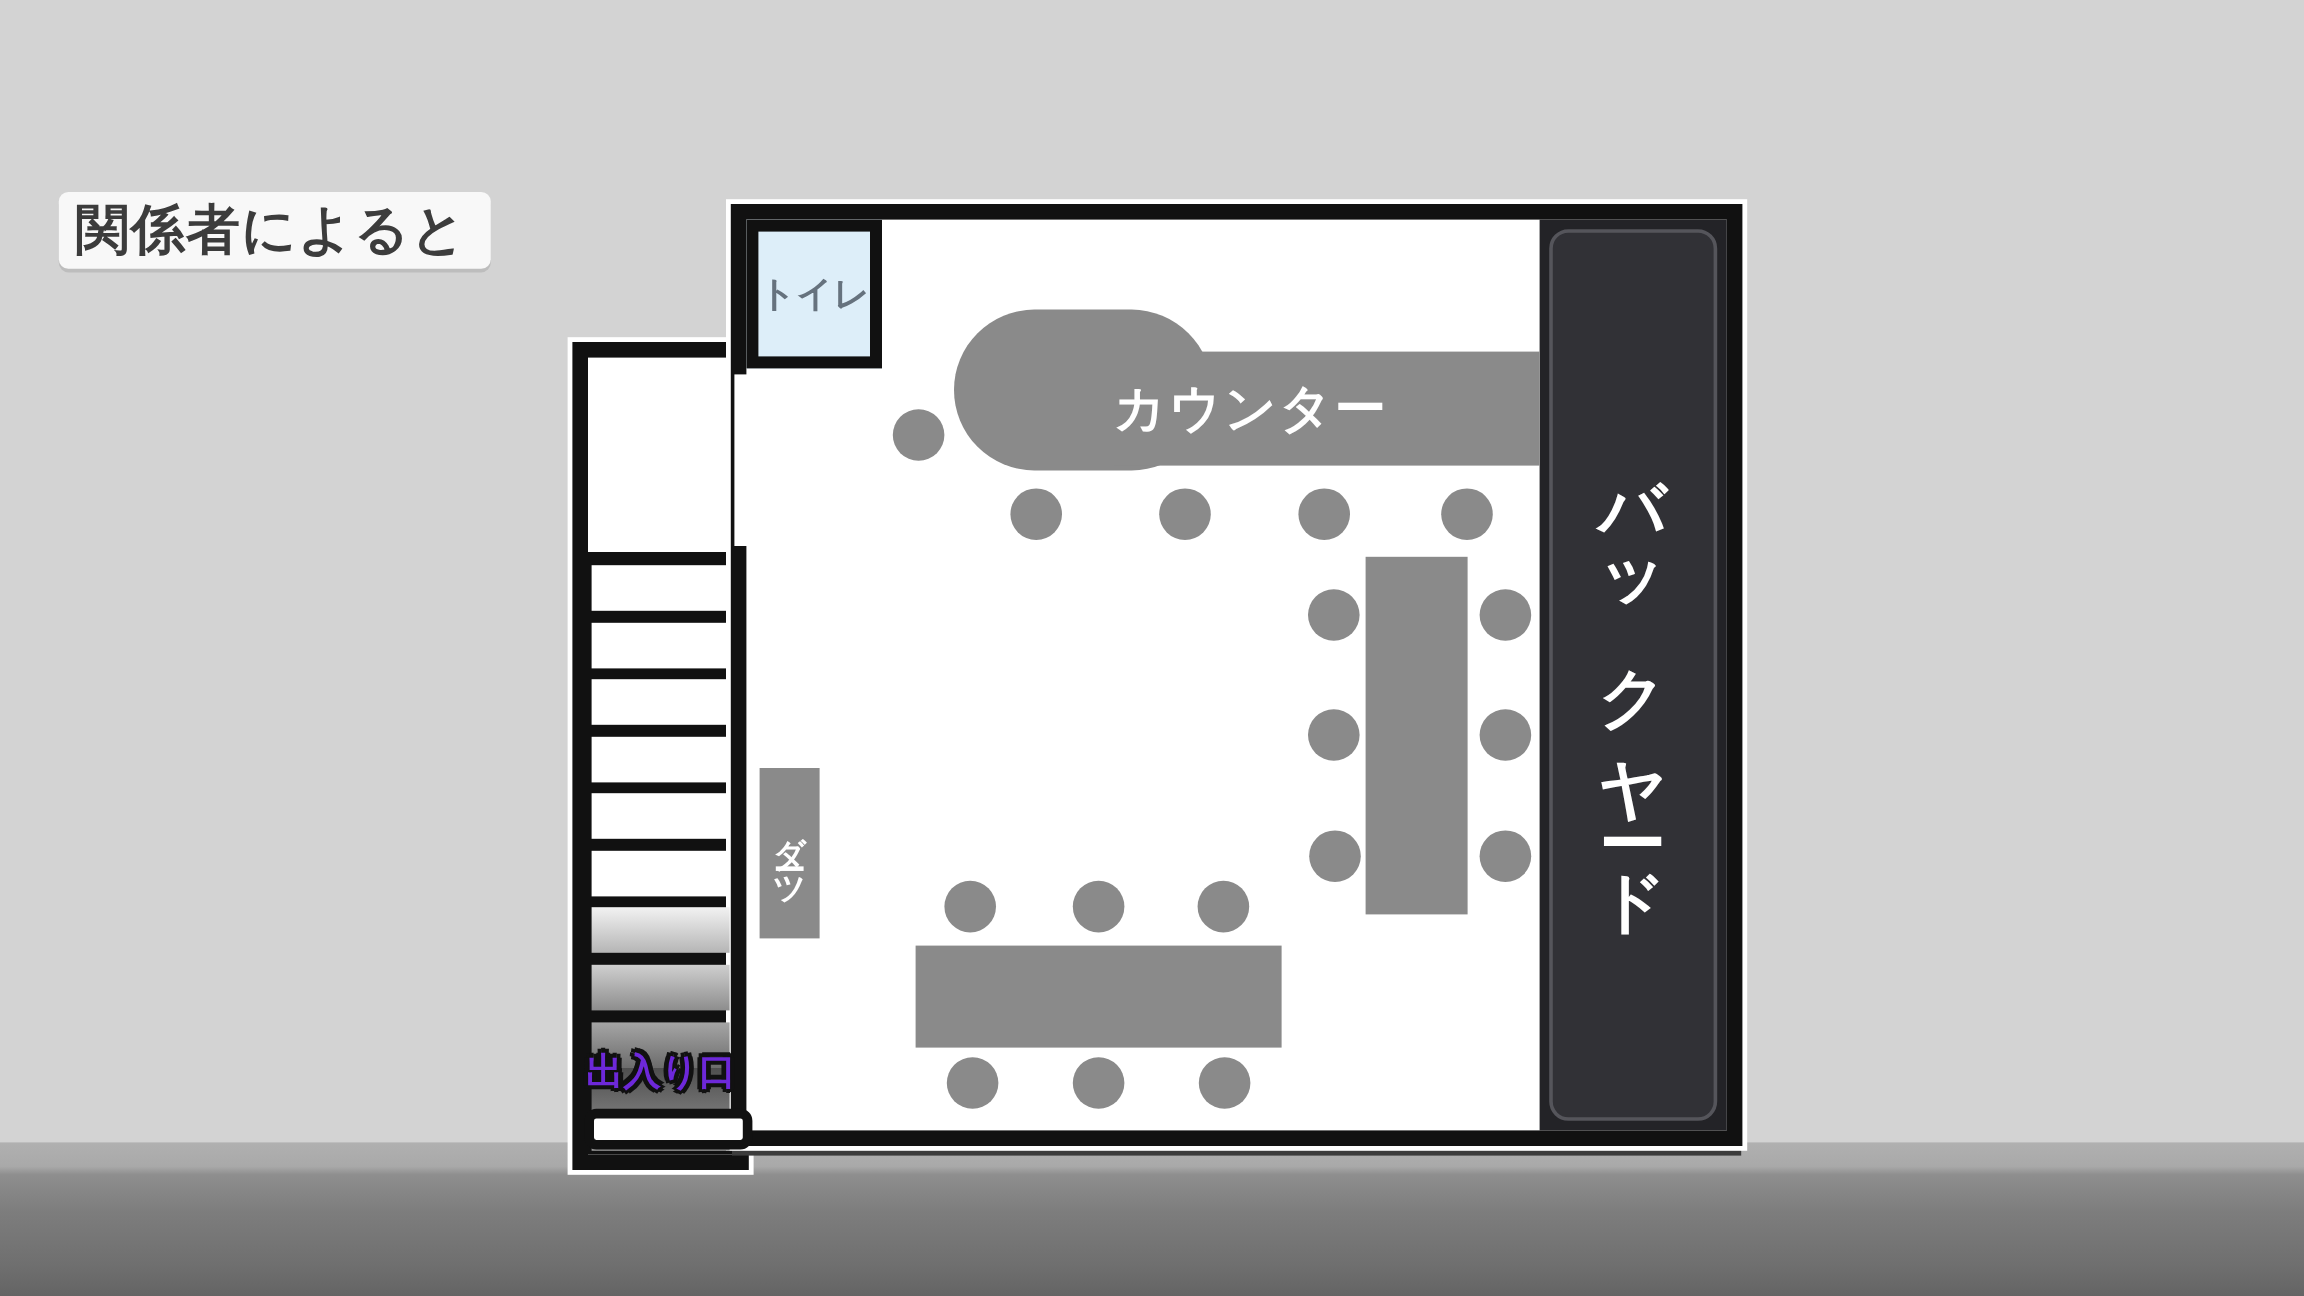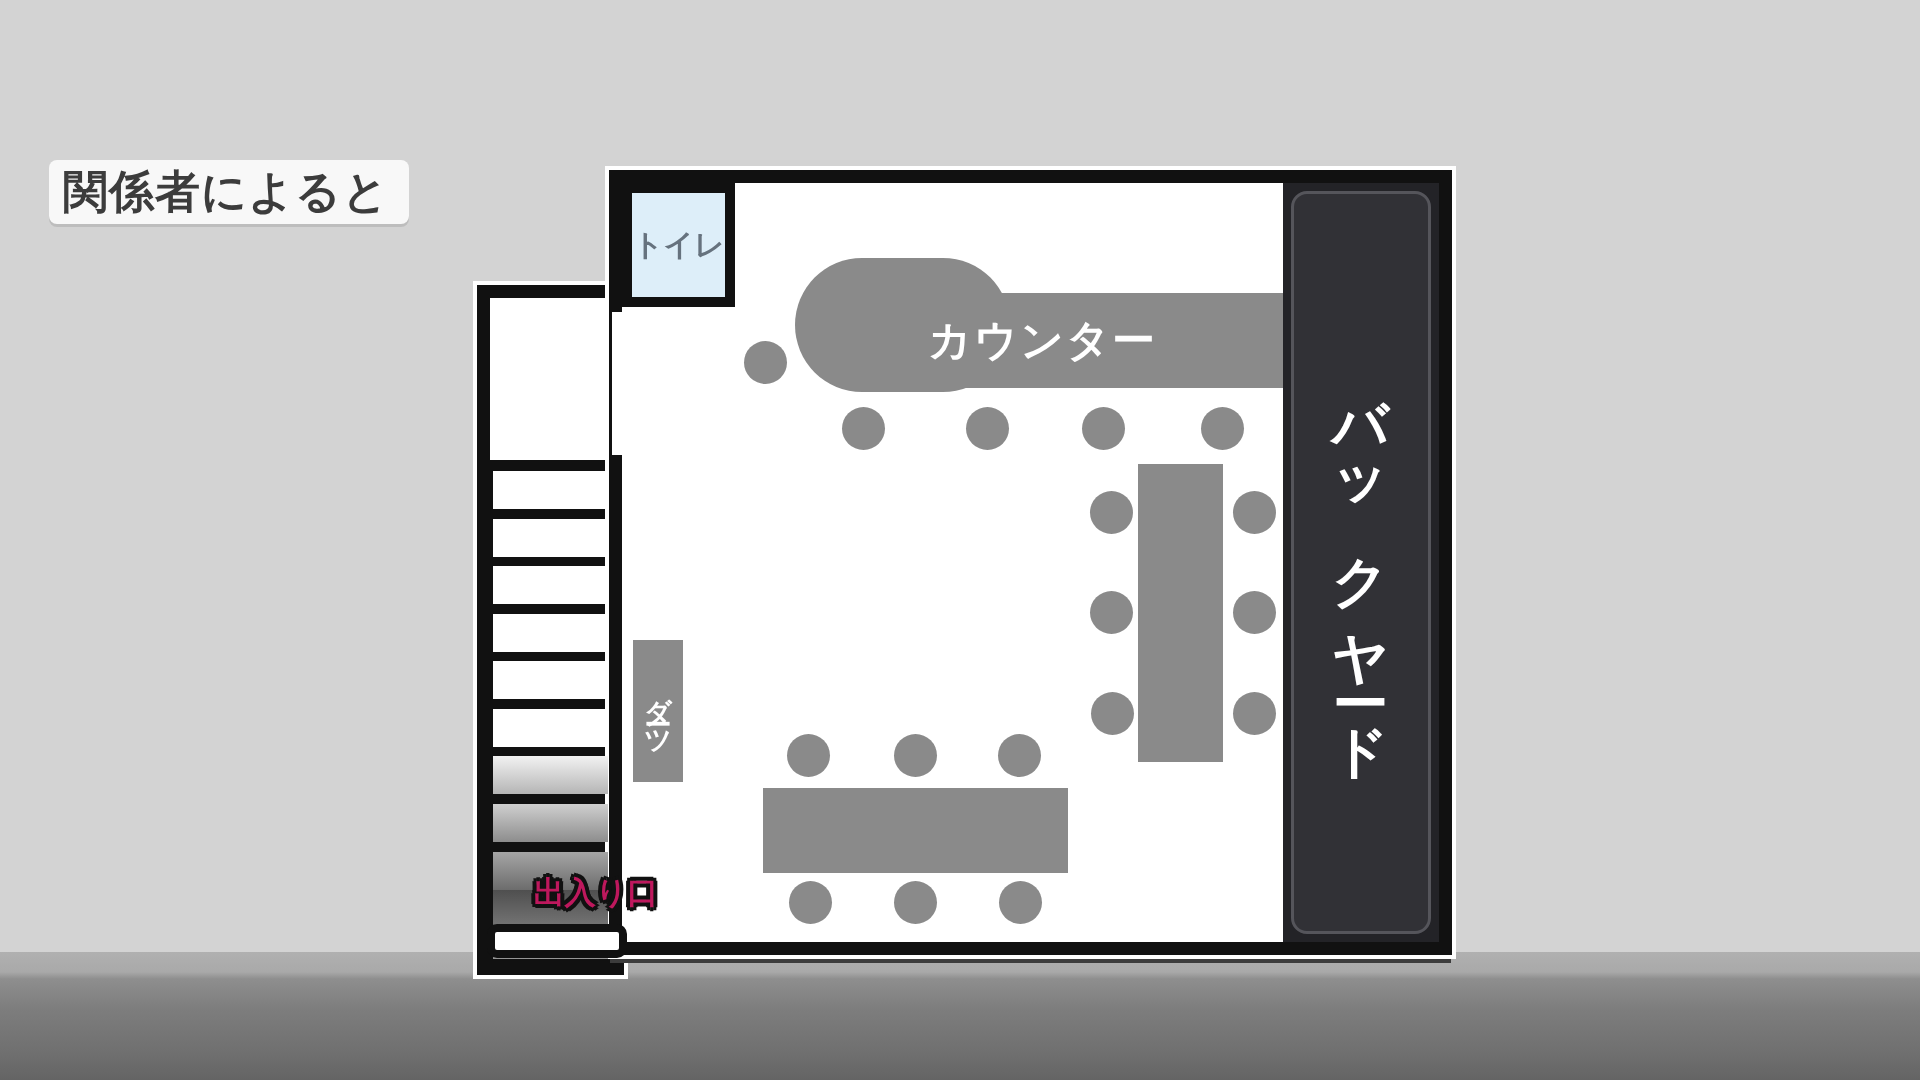--- a/index.html
+++ b/index.html
@@ -34,24 +34,23 @@
     background:#ffffff;border:13px solid #111;box-shadow:0 0 0 4px #fff;
   }
   #stairwell{left:490px;top:460px;width:121px;height:502px;background:#111;}
   .tread{position:absolute;left:493px;width:115px;height:38px;}
   .tread.w{background:#ffffff;}
   .tread.g1{background:linear-gradient(180deg,#f2f2f2,#b5b5b5);}
   .tread.g2{background:linear-gradient(180deg,#cfcfcf,#8d8d8d);}
   .tread.g3{background:linear-gradient(180deg,#a5a5a5,#6c6c6c);}
   .tread.zone{background:linear-gradient(180deg,#4f4f4f,#969696);}
   #entrance-label{
-    left:486px;top:872px;width:130px;text-align:center;color:#be185d;font-size:31px;letter-spacing:0;
+    left:486px;top:872px;width:130px;text-align:center;color:#6d28d9;font-size:31px;letter-spacing:0;
     text-shadow:-4px 0 0 #111,4px 0 0 #111,0 -4px 0 #111,0 4px 0 #111,
                 -3px -3px 0 #111,3px -3px 0 #111,-3px 3px 0 #111,3px 3px 0 #111;
-    margin-left:45px;
   }
   #entrance-door{
     left:487px;top:924px;width:140px;height:34px;background:#fff;border:8px solid #111;
     border-radius:10px;box-sizing:border-box;
   }
   #wall-opening{left:612px;top:312px;width:12px;height:143px;background:#fff;}
 
   
   #plan{
     left:609px;top:170px;width:843px;height:785px;box-sizing:border-box;

